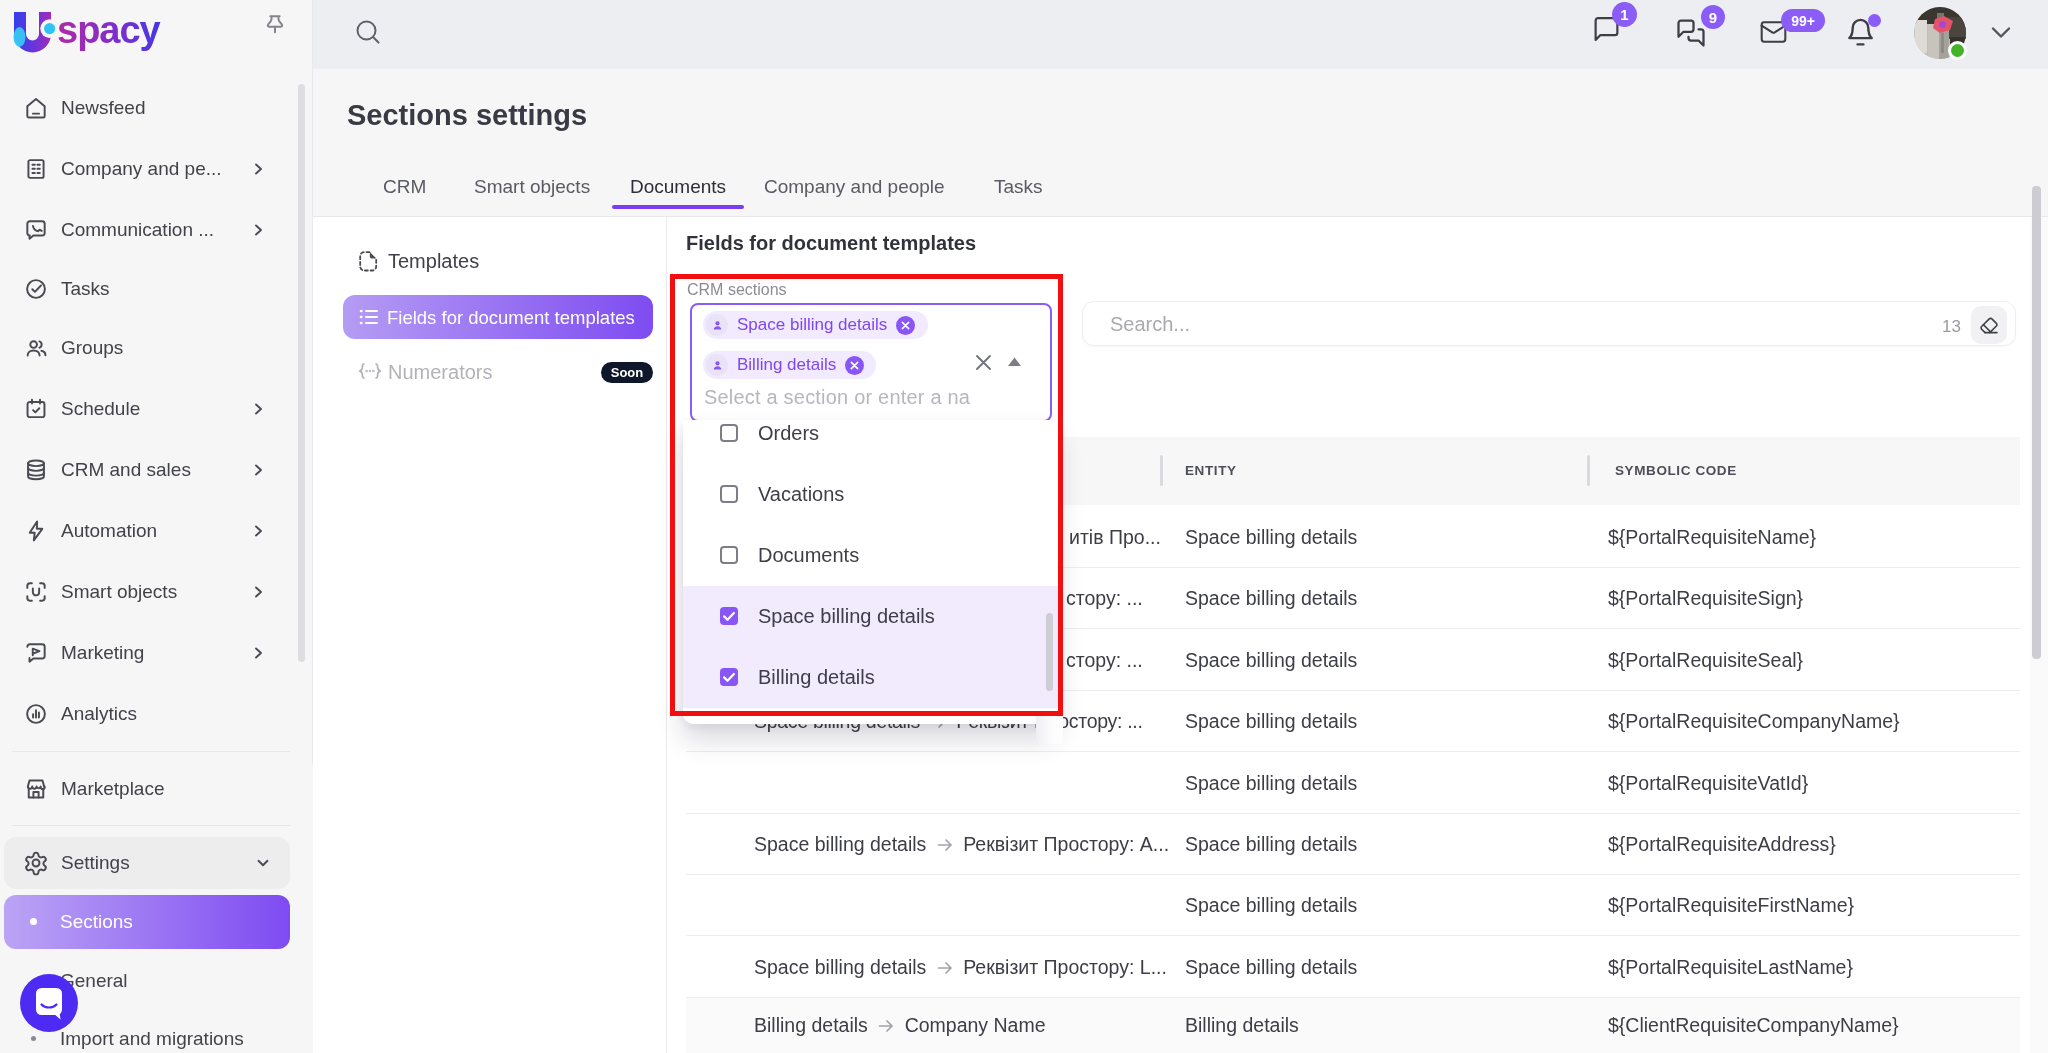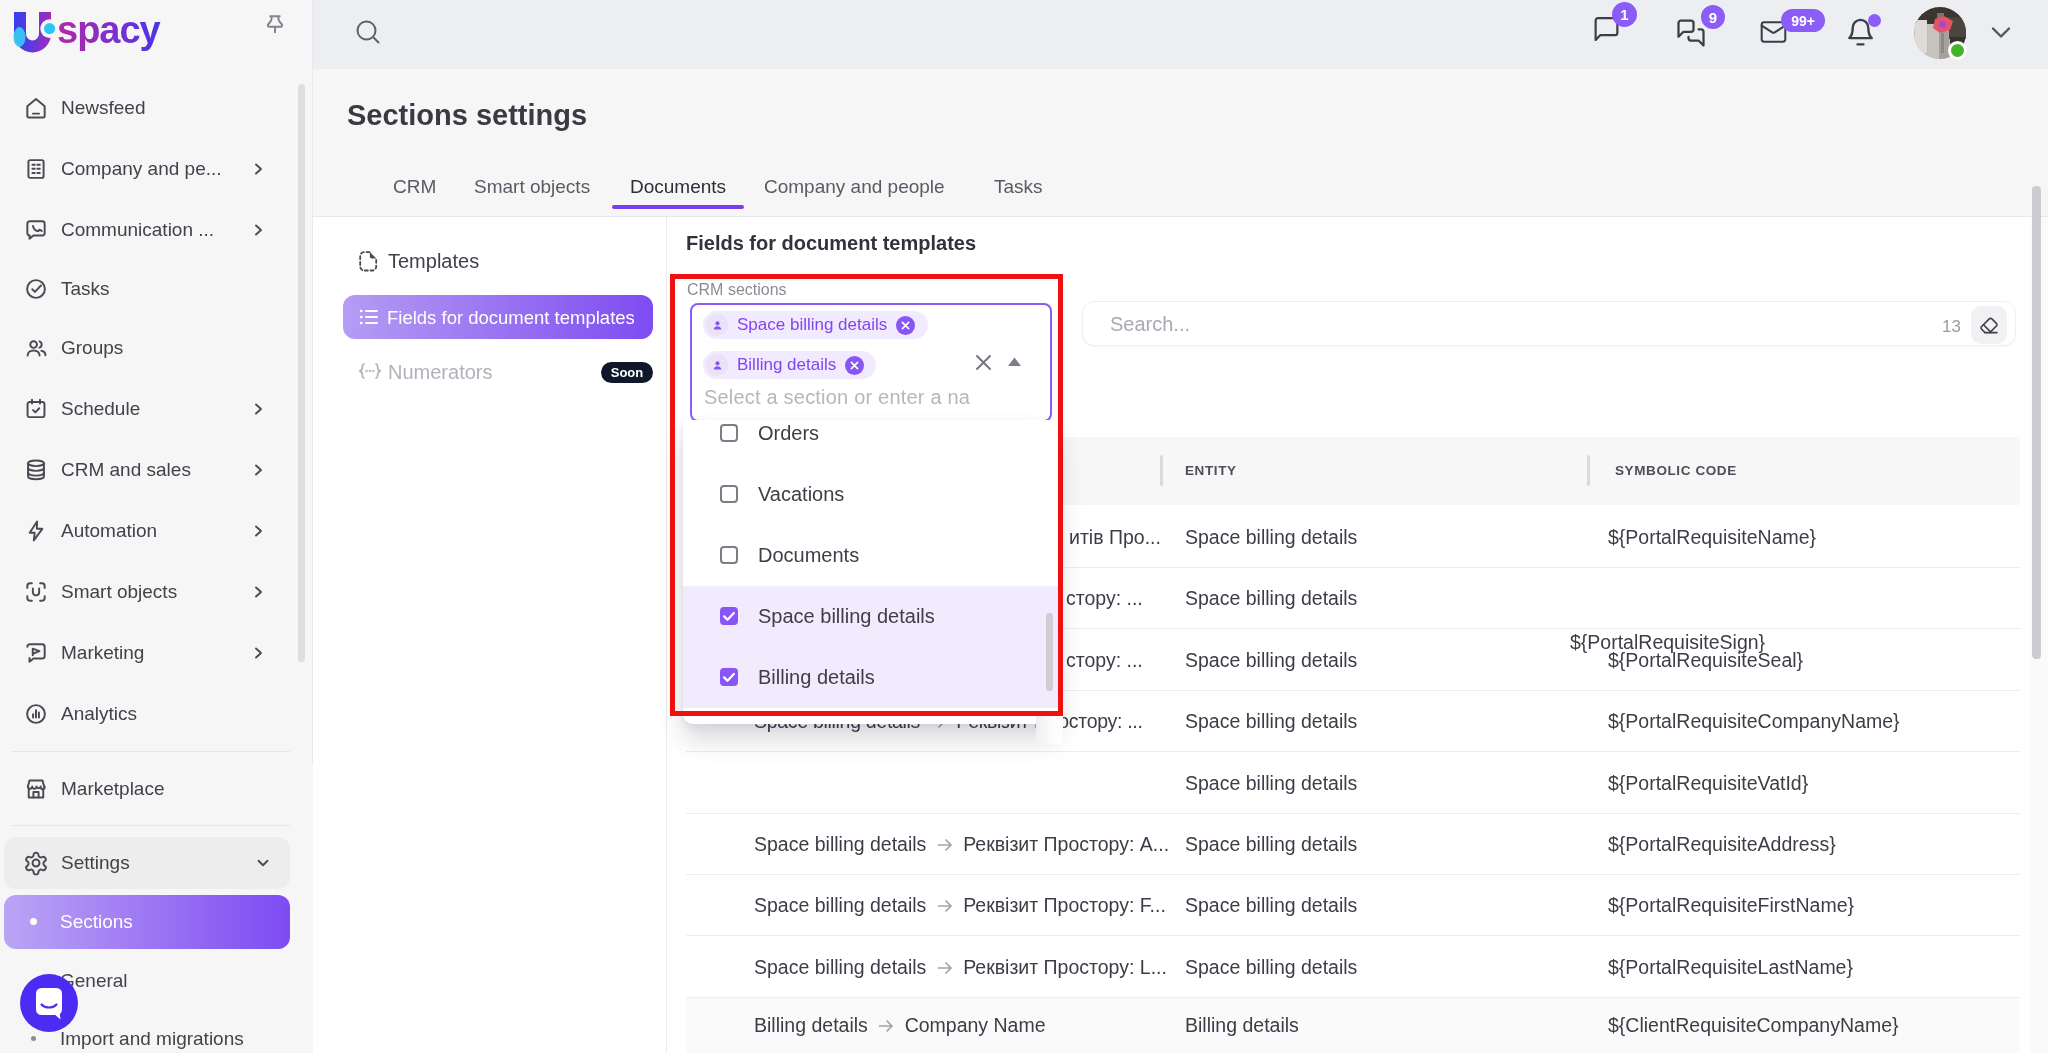--- a/index.html
+++ b/index.html
@@ -261,21 +261,21 @@
   </div>
   <div class="abs" style="left:1635px; top:41px; width:19px; height:19px; border-radius:50%; background:#43b429; border:3px solid #ffffff;"></div>
 
   <svg class="abs" style="left:1677px; top:25px;" width="22" height="16" viewBox="0 0 22 16" fill="none" stroke="#55555e" stroke-width="2.4" stroke-linecap="round" stroke-linejoin="round">
       <path d="M3 3.5 11 11.5 19 3.5"></path>
     </svg>
 </div>
 
 <div id="main">
   <div id="h1">Sections settings</div>
-  <div class="tab" style="left:80px;">CRM</div>
+  <div class="tab" style="left:70px;">CRM</div>
   <div class="tab" style="left:161px;">Smart objects</div>
   <div class="tab" style="left:317px; color:#2e2e38;">Documents</div>
   <div class="tab" style="left:451px;">Company and people</div>
   <div class="tab" style="left:681px;">Tasks</div>
   <div class="abs" style="left:299px; top:136px; width:132px; height:4px; background:#7a3ef0; border-radius:2px;"></div>
   <div id="tabline"></div>
   <div class="abs" style="left:1717px; top:148px; width:18px; height:836px; background:#fafafb; z-index:25;"></div>
   <div class="abs" style="left:1719px; top:117px; width:9px; height:473px; background:#ccccd2; border-radius:4px; z-index:30;"></div>
   <div id="content">
     <div id="vdiv"></div>
@@ -321,21 +321,21 @@
     <div class="hlabel" style="left:1302px; top:246px;">SYMBOLIC CODE</div>
 
     <div class="row" style="top:288.5px;">
       <div class="cell" style="left:383px;">итів Про...</div>
       <div class="cell" style="left:499px;">Space billing details</div>
       <div class="cell" style="left:922px;">${PortalRequisiteName}</div>
     </div>
     <div class="row bt" style="top:349.9px;">
       <div class="cell" style="left:380px;">стору: ...</div>
       <div class="cell" style="left:499px;">Space billing details</div>
-      <div class="cell" style="left:884px;margin-top:44px;">${PortalRequisiteSign}</div>
+      <div class="cell" style="left:922px;">${PortalRequisiteSign}</div>
     </div>
     <div class="row bt" style="top:411.3px;">
       <div class="cell" style="left:380px;">стору: ...</div>
       <div class="cell" style="left:499px;">Space billing details</div>
       <div class="cell" style="left:922px;">${PortalRequisiteSeal}</div>
     </div>
     <div class="row bt" style="top:472.7px;">
       <div class="cell" style="left:68px; letter-spacing:-0.3px;">Space billing details <svg class="arw" width="16" height="13" viewBox="0 0 16 13" fill="none" stroke="#a2a2ac" stroke-width="1.7" stroke-linecap="round" stroke-linejoin="round">
             <path d="M1.5 6.5h12.5M9 1.5l5 5-5 5"></path>
           </svg> Реквізит Простору: ...</div>
@@ -347,23 +347,20 @@
       <div class="cell" style="left:922px;">${PortalRequisiteVatId}</div>
     </div>
     <div class="row bt" style="top:595.5px;">
       <div class="cell" style="left:68px;">Space billing details <svg class="arw" width="16" height="13" viewBox="0 0 16 13" fill="none" stroke="#a2a2ac" stroke-width="1.7" stroke-linecap="round" stroke-linejoin="round">
             <path d="M1.5 6.5h12.5M9 1.5l5 5-5 5"></path>
           </svg> Реквізит Простору: A...</div>
       <div class="cell" style="left:499px;">Space billing details</div>
       <div class="cell" style="left:922px;">${PortalRequisiteAddress}</div>
     </div>
     <div class="row bt" style="top:656.9px;">
-      <div class="cell" style="left:68px;">Space billing details <svg class="arw" width="16" height="13" viewBox="0 0 16 13" fill="none" stroke="#a2a2ac" stroke-width="1.7" stroke-linecap="round" stroke-linejoin="round">
-            <path d="M1.5 6.5h12.5M9 1.5l5 5-5 5"></path>
-          </svg> Реквізит Простору: F...</div>
       <div class="cell" style="left:499px;">Space billing details</div>
       <div class="cell" style="left:922px;">${PortalRequisiteFirstName}</div>
     </div>
     <div class="row bt" style="top:718.3px;">
       <div class="cell" style="left:68px;">Space billing details <svg class="arw" width="16" height="13" viewBox="0 0 16 13" fill="none" stroke="#a2a2ac" stroke-width="1.7" stroke-linecap="round" stroke-linejoin="round">
             <path d="M1.5 6.5h12.5M9 1.5l5 5-5 5"></path>
           </svg> Реквізит Простору: L...</div>
       <div class="cell" style="left:499px;">Space billing details</div>
       <div class="cell" style="left:922px;">${PortalRequisiteLastName}</div>
     </div>

